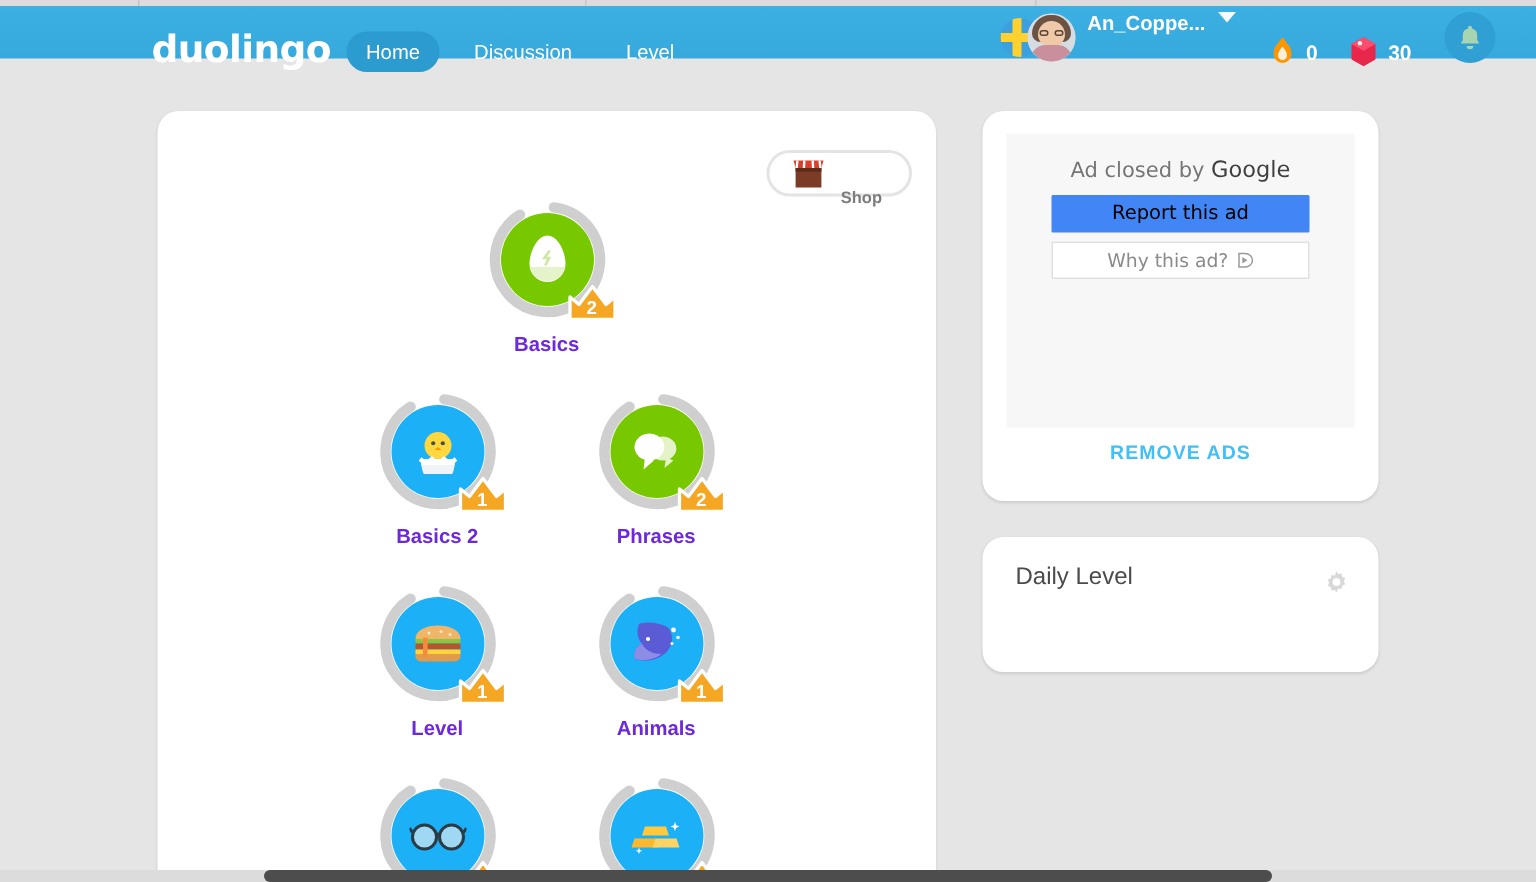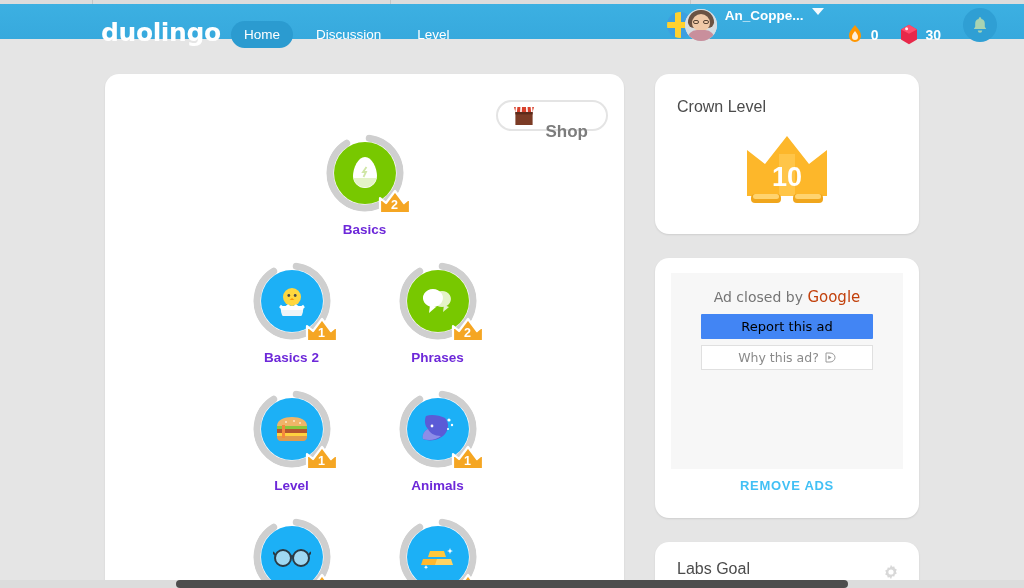--- a/index.html
+++ b/index.html
@@ -83,21 +83,21 @@
     position: absolute; left: 105px; top: 17px; width: 519px; height: 530px;
     border-radius: 14px 14px 0 0; overflow: hidden;
   }
   .shop-btn {
     position: absolute; right: 16px; top: 26px;
     display: flex; align-items: center; gap: 10px;
     height: 31px; padding: 0 18px 0 14px;
     border: 2px solid #e4e4e4; border-radius: 16px; background: #ffffff;
     cursor: pointer;
   }
-  .shop-btn .label { font-size: 17px; font-weight: bold; color: #7c7c7c; margin-top: 32px; }
+  .shop-btn .label { font-size: 11px; font-weight: bold; color: #7c7c7c; margin-top: 32px; }
 
   .tree { position: absolute; left: 0; top: 60px; width: 519px; }
   .row { display: flex; justify-content: center; gap: 36px; margin-bottom: 25px; }
 
   .skill { width: 110px; display: flex; flex-direction: column; align-items: center; cursor: pointer; }
   .skill-bubble { position: relative; width: 78px; height: 78px; }
   .ring { position: absolute; inset: 0; border-radius: 50%; }
   .disc {
     position: absolute; left: 8px; top: 8px; width: 62px; height: 62px;
     border-radius: 50%; display: flex; align-items: center; justify-content: center;
@@ -121,21 +121,21 @@
     position: absolute; left: 0; right: 0; top: 30px; text-align: center;
     font-size: 27px; font-weight: bold; color: #ffffff;
   }
 
   .ad-card { height: 260px; position: relative; margin-bottom: 24px; }
   .ad-inner {
     position: absolute; left: 16px; top: 15px; width: 232px; height: 196px;
     background: #f7f7f7;
   }
   .ad-closed { text-align: center; padding-top: 15px; font-size: 14px; color: #757575; font-family: "DejaVu Sans", sans-serif; }
-  .ad-closed .g { color: #c2410c; font-size: 15px; }
+  .ad-closed .g { color: #404040; font-size: 15px; }
   .report-btn {
     margin: 8px auto 0; width: 172px; height: 25px; background: #4285f4; border-radius: 1px;
     color: #000000; font-size: 13px; display: flex; align-items: center; justify-content: center;
     cursor: pointer; font-family: "DejaVu Sans", sans-serif;
   }
   .why-btn {
     margin: 6px auto 0; width: 172px; height: 25px; background: #ffffff; border: 1px solid #e0e0e0;
     color: #8a8a8a; font-size: 12.5px; display: flex; align-items: center; justify-content: center; gap: 6px;
     cursor: pointer; font-family: "DejaVu Sans", sans-serif;
   }
@@ -421,54 +421,40 @@
             </div>
 
           </div>
         </div>
 
       </div>
     </div>
 
     <div class="right-col">
 
-      <div class="card crown-card">
-        <div class="title">Crown Level</div>
-        <div class="big-crown">
-          <svg width="88" height="78" viewBox="0 0 88 78">
-            <path d="M4 18 L22 32 L44 4 L66 32 L84 18 V64 H4 Z" fill="#fdb72a"></path>
-            <path d="M36 22 h16 v42 h-16 Z" fill="#ffc84d" opacity="0.85"></path>
-            <rect x="8" y="62" width="30" height="9" rx="4" fill="#f0a61c"></rect>
-            <rect x="50" y="62" width="30" height="9" rx="4" fill="#f0a61c"></rect>
-            <rect x="10" y="62" width="26" height="5" rx="2.5" fill="#ffd36e"></rect>
-            <rect x="52" y="62" width="26" height="5" rx="2.5" fill="#ffd36e"></rect>
-          </svg>
-          <div class="lvl">10</div>
-        </div>
-      </div>
 
       <div class="card ad-card">
         <div class="ad-inner">
           <div class="ad-closed">
             <span>Ad closed by </span><span class="g">Google</span>
           </div>
           <div class="report-btn">Report this ad</div>
           <div class="why-btn">
             <span>Why this ad?</span>
             <svg width="11" height="11" viewBox="0 0 11 11">
               <path d="M1 1 h4 a5 4.5 0 0 1 0 9 H1 Z" fill="none" stroke="#9a9a9a" stroke-width="1"></path>
               <path d="M3.2 3.4 L6.6 5.5 L3.2 7.6 Z" fill="#9a9a9a"></path>
             </svg>
           </div>
         </div>
         <div class="remove-ads">REMOVE ADS</div>
       </div>
 
       <div class="card goal-card">
-        <div class="title">Labs Goal</div>
+        <div class="title">Daily Level</div>
         <div class="gear">
           <svg width="16" height="16" viewBox="0 0 16 16">
             <path d="M8 0.8 l1.1 1.9 2.2-0.3 0.5 2.1 2 1-0.9 2 0.9 2-2 1-0.5 2.1-2.2-0.3L8 15.2 6.9 13.3l-2.2 0.3-0.5-2.1-2-1 0.9-2-0.9-2 2-1 0.5-2.1 2.2 0.3Z" fill="#d8d8d8"></path>
             <circle cx="8" cy="8" r="2.6" fill="#ffffff"></circle>
           </svg>
         </div>
       </div>
 
     </div>
   </div>

